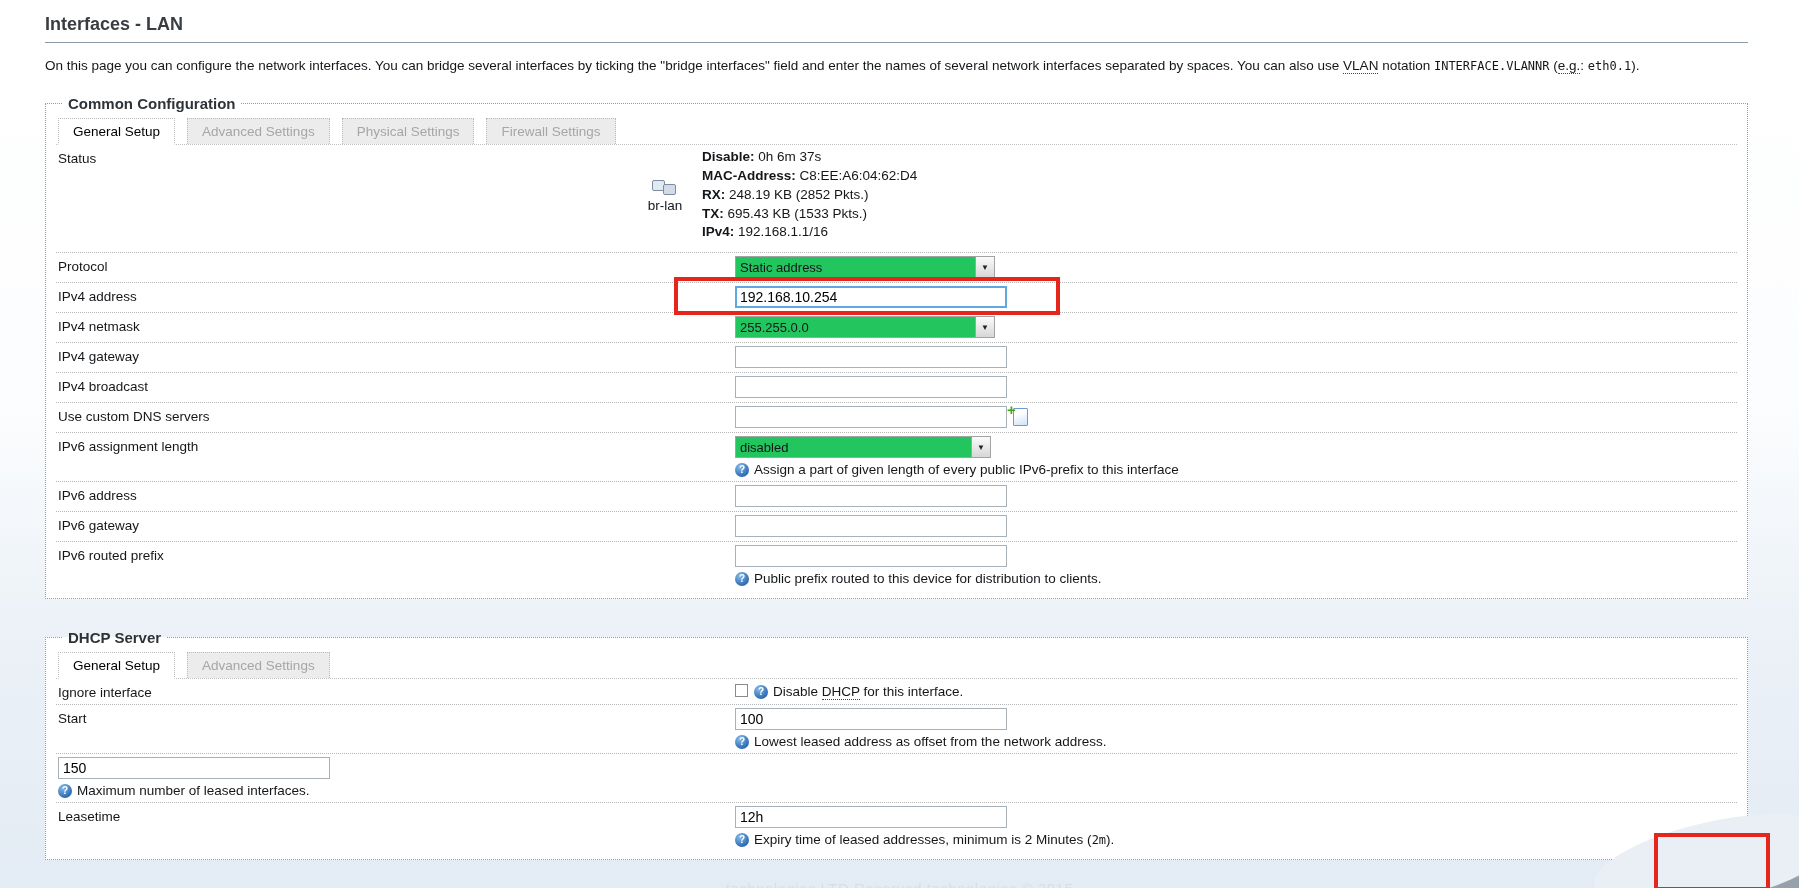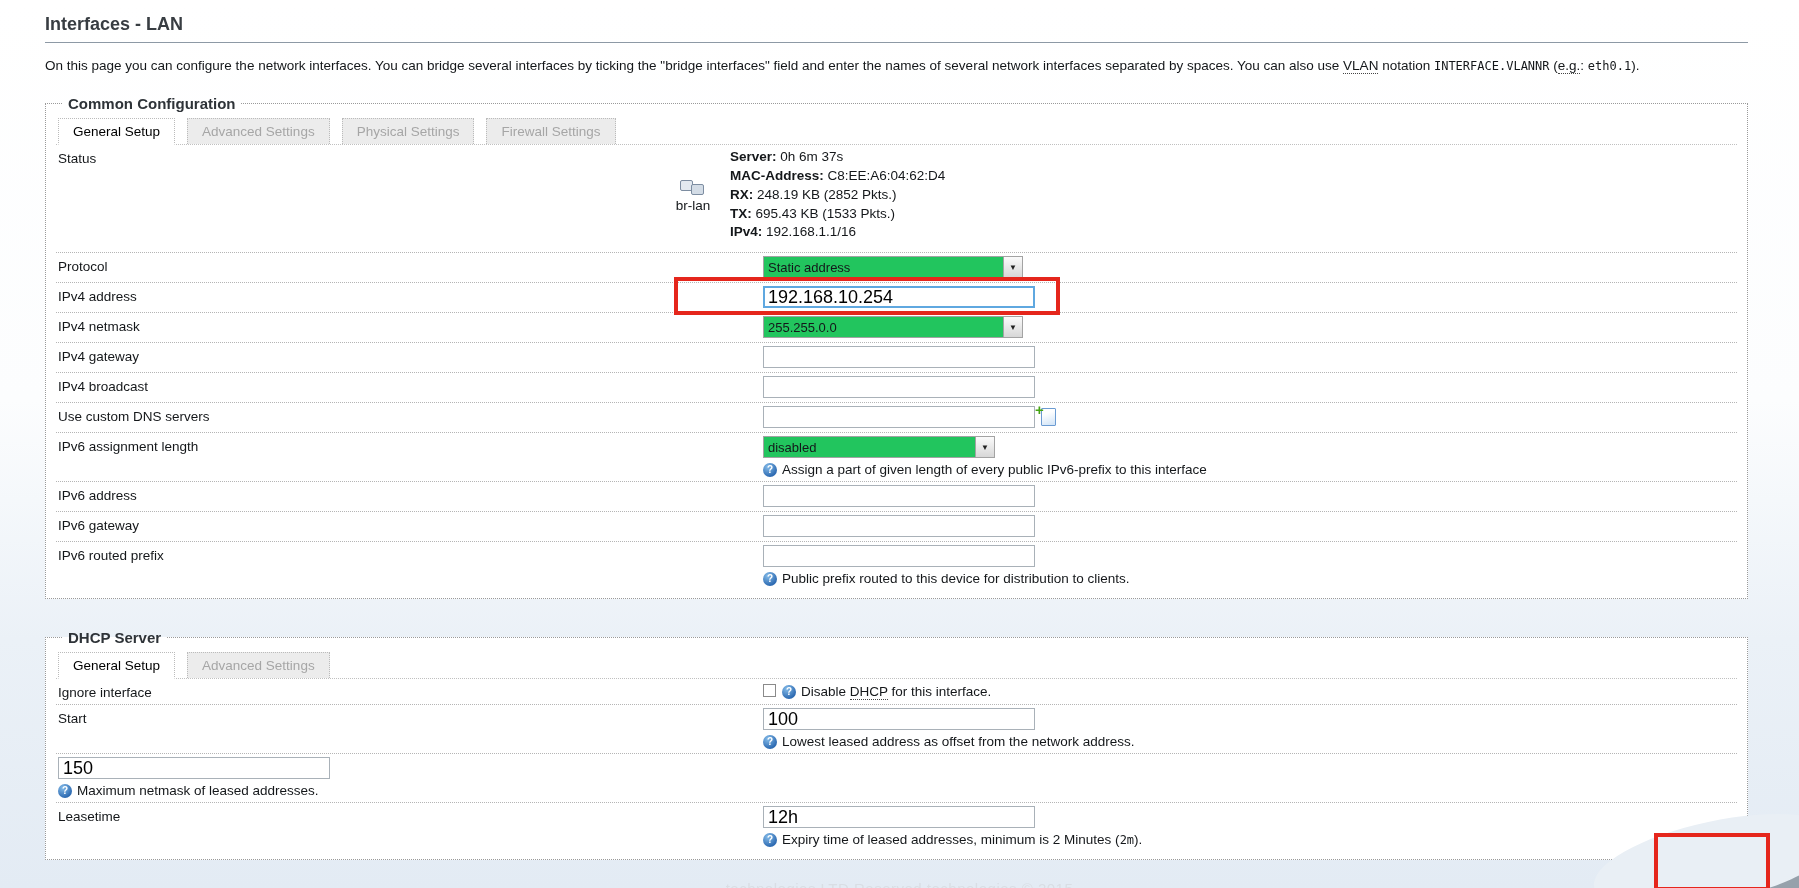--- a/index.html
+++ b/index.html
@@ -33,36 +33,36 @@
 
   
   .tabs { display: flex; gap: 12px; padding-left: 2px; border-bottom: 1px dotted #c0c0c0; margin-top: 2px; }
   .tab {
     font-size: 13.5px; padding: 5px 14px; border: 1px dotted #bbbbbb; border-bottom: none;
     background: #ececec; color: #a6a6a6; cursor: default; white-space: nowrap;
   }
   .tab.active { background: #ffffff; color: #000; margin-bottom: -1px; border-bottom: 1px solid #fff; }
 
   
-  .row { display: flex; align-items: flex-start; border-bottom: 1px dotted #b5b5b5; padding: 3px 0 4px 2px; position: relative; gap: 28px; }
+  .row { display: flex; align-items: flex-start; border-bottom: 1px dotted #b5b5b5; padding: 3px 0 4px 2px; position: relative; }
   .row:last-child { border-bottom: none; }
   .row-label { width: 677px; flex-shrink: 0; font-size: 13.5px; padding-top: 3px; }
   .row-ctl { font-size: 13.5px; }
 
   input.text {
     width: 272px; height: 22px; border: 1px solid #a9b1b8; background: #fff;
-    font-family: "Liberation Sans", sans-serif; font-size: 18px; padding: 1px 4px; display: block;
+    font-family: "Liberation Sans", sans-serif; font-size: 14px; padding: 1px 4px; display: block;
   }
   input.text.focused { border: 2px solid #5fa8e0; padding: 0 3px; }
 
   .fakeselect {
     display: flex; align-items: center; height: 22px; border: 1px solid #a3a3a3;
     background: #22c55e; width: 260px; position: relative;
   }
-  .fakeselect.narrow { width: 232px; }
+  .fakeselect.narrow { width: 256px; }
   .fakeselect .sel-text { flex: 1; font-size: 13px; padding: 0 4px; white-space: nowrap; overflow: hidden; }
   .fakeselect .sel-arrow {
     width: 19px; height: 100%; border-left: 1px solid #a3a3a3; flex-shrink: 0;
     background: linear-gradient(#fbfbfb, #d7d7d7); display: flex; align-items: center; justify-content: center;
     font-size: 8px; color: #222;
   }
 
   .help-line { display: flex; align-items: center; gap: 5px; margin-top: 4px; font-size: 13.5px; }
   .help-icon {
     width: 14px; height: 14px; border-radius: 50%; flex-shrink: 0;
@@ -128,21 +128,21 @@
       <div class="row-label">Status</div>
       <div class="row-ctl status-ctl">
         <div class="dev-block">
           <div class="dev-icon">
               <span></span>
               <span></span>
             </div>
           <div>br-lan</div>
         </div>
         <div class="status-info">
-          <div><b>Server:</b> <span>0h 6m 37s</span></div>
+          <div><b>Disable:</b> <span>0h 6m 37s</span></div>
           <div><b>MAC-Address:</b> <span>C8:EE:A6:04:62:D4</span></div>
           <div><b>RX:</b> <span>248.19 KB (2852 Pkts.)</span></div>
           <div><b>TX:</b> <span>695.43 KB (1533 Pkts.)</span></div>
           <div><b>IPv4:</b> <span>192.168.1.1/16</span></div>
         </div>
       </div>
     </div>
 
     <div class="row">
       <div class="row-label">Protocol</div>
@@ -262,21 +262,21 @@
             <span>Lowest leased address as offset from the network address.</span>
           </div>
       </div>
     </div>
 
     <div class="row">
       <div class="row-ctl">
         <input class="text" value="150" style="">
         <div class="help-line">
             <span class="help-icon">?</span>
-            <span>Maximum netmask of leased addresses.</span>
+            <span>Maximum number of leased interfaces.</span>
           </div>
       </div>
     </div>
 
     <div class="row">
       <div class="row-label">Leasetime</div>
       <div class="row-ctl">
         <input class="text" value="12h" style="">
         <div class="help-line">
             <span class="help-icon">?</span>

